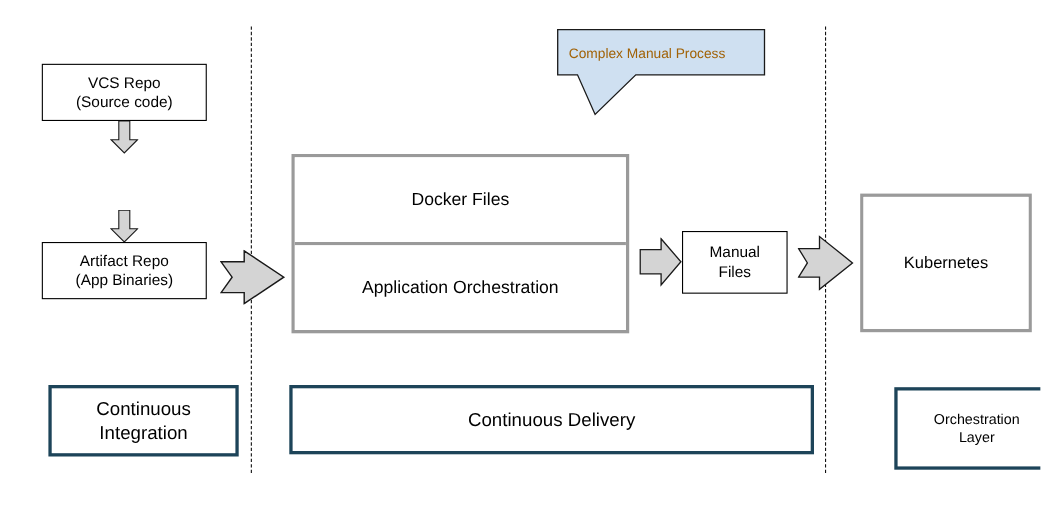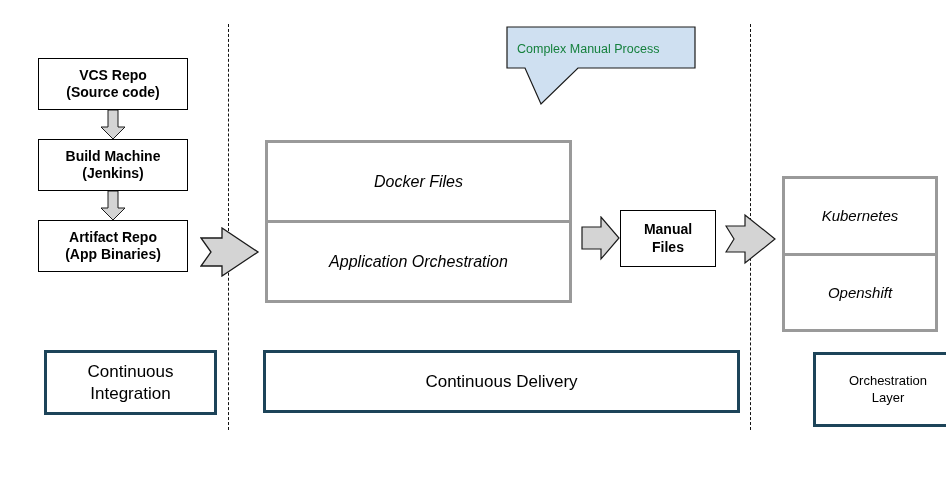--- a/index.html
+++ b/index.html
@@ -23,40 +23,38 @@
   
   .box-black {
     border: 1px solid #000000;
     background: #ffffff;
     display: flex;
     align-items: center;
     justify-content: center;
     text-align: center;
     line-height: 1.22;
     font-size: 14px;
-    font-weight: bold;
   }
 
   
   .stack {
     border: 3px solid #9a9a9a;
     background: #ffffff;
     display: flex;
     flex-direction: column;
   }
   .stack-row {
     flex: 1 1 0;
     display: flex;
     align-items: center;
     justify-content: center;
     text-align: right;
     background: #ffffff;
     border-bottom: 3px solid #9a9a9a;
     font-size: 16px;
-    font-style: italic;
   }
   .stack-row:last-child { border-bottom: none; }
 
   .stack-right { border: 3px solid #9a9a9a; }
   .stack-right .stack-row { font-size: 15px; }
 
   
   .box-navy {
     border: 3px solid #1d4459;
     background: #ffffff;
@@ -74,21 +72,21 @@
     border-left: 1px dashed #111111;
     width: 0;
   }
 
   
   .callout-text {
     position: absolute;
     left: 14px;
     top: 18px;
     font-size: 12.5px;
-    color: #15803d;
+    color: #a16207;
     white-space: nowrap;
   }
 
   
   .arrow-svg { display: block; }
 </style>
 </head>
 <body>
 
 <div id="canvas">
@@ -102,26 +100,20 @@
       <span>(Source code)</span>
     </div>
   </div>
 
   <div class="abs" style="left:100px; top:110px; width:26px; height:30px;">
     <svg class="arrow-svg" width="26" height="30" viewBox="0 0 26 30">
       <polygon points="8,0 18,0 18,17 25,17 13,29 1,17 8,17" fill="#d4d4d4" stroke="#1a1a1a" stroke-width="1"></polygon>
     </svg>
   </div>
 
-  <div class="abs box-black" style="left:38px; top:139px; width:150px; height:52px;">
-    <div>
-      <span>Build Machine</span><br>
-      <span>(Jenkins)</span>
-    </div>
-  </div>
 
   <div class="abs" style="left:100px; top:191px; width:26px; height:30px;">
     <svg class="arrow-svg" width="26" height="30" viewBox="0 0 26 30">
       <polygon points="8,0 18,0 18,17 25,17 13,29 1,17 8,17" fill="#d4d4d4" stroke="#1a1a1a" stroke-width="1"></polygon>
     </svg>
   </div>
 
   <div class="abs box-navy" style="left:44px; top:350px; width:173px; height:65px;">
     <div>
       <span>Continuous</span><br>
@@ -174,26 +166,23 @@
   <div class="abs" style="left:725px; top:213px; width:52px; height:52px;">
     <svg class="arrow-svg" width="52" height="52" viewBox="0 0 52 52">
       <polygon points="1,13 20,13 20,2 50,26 20,50 20,39 1,39 9,26" fill="#d4d4d4" stroke="#1a1a1a" stroke-width="1.2"></polygon>
     </svg>
   </div>
 
   <div class="abs box-navy" style="left:263px; top:350px; width:477px; height:63px;">
     <span>Continuous Delivery</span>
   </div>
 
-  <div class="abs stack stack-right" style="left:782px; top:176px; width:156px; height:156px;">
+  <div class="abs stack stack-right" style="left:782px; top:176px; width:156px; height:126px;">
     <div class="stack-row">
       <span>Kubernetes</span>
-    </div>
-    <div class="stack-row">
-      <span>Openshift</span>
     </div>
   </div>
 
   <div class="abs box-navy small" style="left:778px; top:352px; width:150px; height:75px;margin-left:35px;">
     <div>
       <span>Orchestration</span><br>
       <span>Layer</span>
     </div>
   </div>
 

